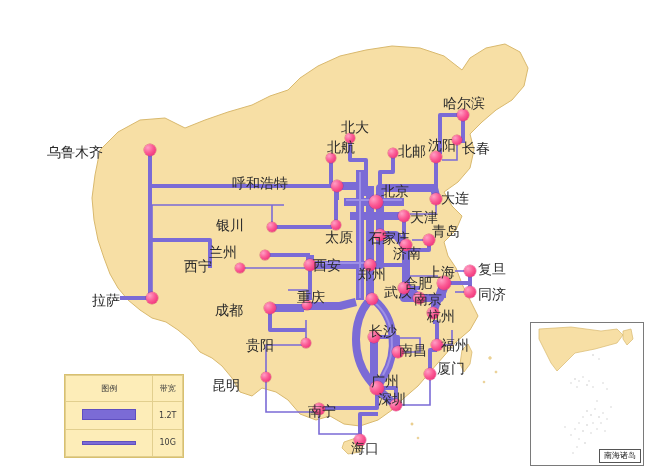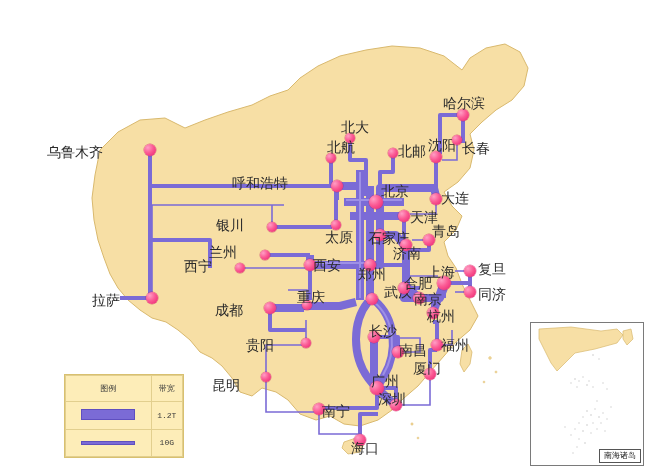--- a/index.html
+++ b/index.html
@@ -32,21 +32,20 @@
   }
 
   
   #legend{
     position:absolute;
     left:64px;top:374px;
     width:120px;height:84px;
     background:#fdedb8;
     border:1px solid #d8c070;
     box-sizing:border-box;
-    font-family:Liberation Mono, monospace;
   }
   #legend table{
     width:100%;height:100%;
     border-collapse:collapse;
     font-size:8px;
     color:#3a3a3a;
   }
   #legend th,#legend td{
     border:1px solid #e2cf8e;
     text-align:center;
@@ -296,27 +295,27 @@
       <div class="clabel" style="left: 478px; top: 290px;">同济</div>
       <div class="node" style="left: 427px; top: 307px; width: 12px; height: 12px;"></div>
       <div class="clabel" style="left: 427px; top: 312px;">杭州</div>
       <div class="node" style="left: 368px; top: 331px; width: 12px; height: 12px;"></div>
       <div class="clabel" style="left: 369px; top: 327px;">长沙</div>
       <div class="node" style="left: 392px; top: 346px; width: 12px; height: 12px;"></div>
       <div class="clabel" style="left: 399px; top: 346px;">南昌</div>
       <div class="node" style="left: 431px; top: 339px; width: 12px; height: 12px;"></div>
       <div class="clabel" style="left: 441px; top: 341px;">福州</div>
       <div class="node" style="left: 424px; top: 368px; width: 12px; height: 12px;"></div>
-      <div class="clabel" style="left: 413px; top: 364px; text-align: right;">厦门</div>
+      <div class="clabel" style="left: 437px; top: 364px; text-align: right;">厦门</div>
       <div class="node" style="left: 370px; top: 381px; width: 14px; height: 14px;"></div>
       <div class="clabel" style="left: 371px; top: 377px;">广州</div>
       <div class="node" style="left: 390px; top: 399px; width: 12px; height: 12px;"></div>
       <div class="clabel" style="left: 378px; top: 395px;">深圳</div>
       <div class="node" style="left: 313px; top: 403px; width: 12px; height: 12px;"></div>
-      <div class="clabel" style="left: 322px; top: 407px;">南宁</div>
+      <div class="clabel" style="left: 308px; top: 407px;">南宁</div>
       <div class="node" style="left: 354px; top: 434px; width: 12px; height: 12px;"></div>
       <div class="clabel" style="left: 351px; top: 444px;">海口</div>
     </div>
 
   <div id="legend">
     <table>
       <tbody>
           <tr>
         <th>图例</th>
         <th>带宽</th>

